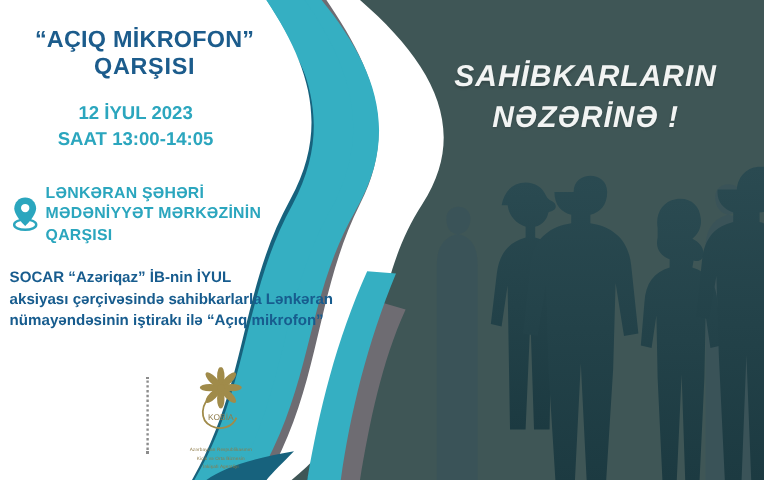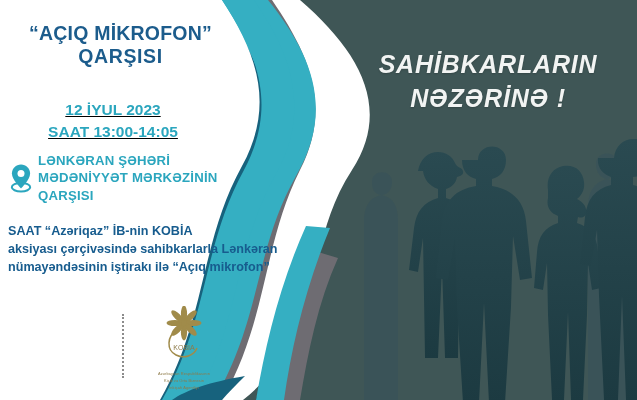--- a/index.html
+++ b/index.html
@@ -53,24 +53,23 @@
     line-height: 1.18;
     white-space: nowrap;
   }
   .title-line.second {
     letter-spacing: 0.6px;
   }
 
   .date-block {
     position: absolute;
     left: 8px;
-    top: 99px;
+    top: 84px;
     width: 210px;
     text-align: center;
-    text-decoration: underline;
   }
   .date-line {
     font-size: 15.5px;
     font-weight: bold;
     color: #2BA6BE;
     line-height: 1.42;
     white-space: nowrap;
   }
 
   .venue-block {
@@ -329,21 +328,21 @@
           </svg>
         </div>
         <div class="venue-lines">
           <div class="venue-line">LƏNKƏRAN ŞƏHƏRİ</div>
           <div class="venue-line">MƏDƏNİYYƏT MƏRKƏZİNİN</div>
           <div class="venue-line">QARŞISI</div>
         </div>
       </div>
 
       <div class="body-block">
-        <div class="body-line">SAAT “Azəriqaz” İB-nin KOBİA</div>
+        <div class="body-line">SOCAR “Azəriqaz” İB-nin İYUL</div>
         <div class="body-line">aksiyası çərçivəsində sahibkarlarla Lənkəran</div>
         <div class="body-line">nümayəndəsinin iştirakı ilə “Açıq mikrofon”</div>
       </div>
 
       <div class="logos">
 
 
         <div class="logo-divider"></div>
 
         <div class="logo-kobia">

